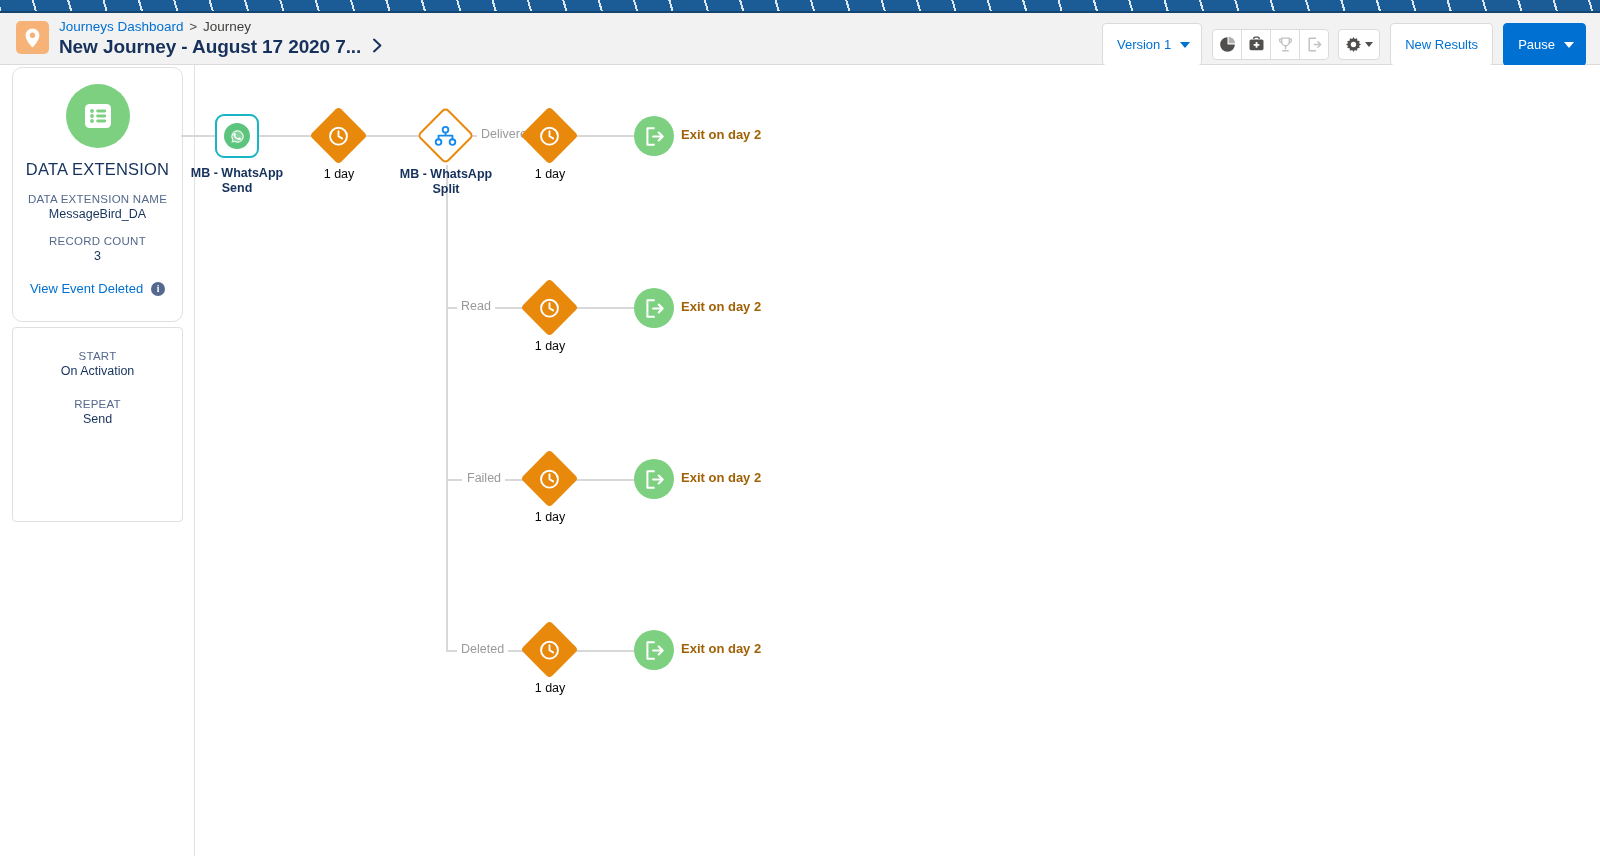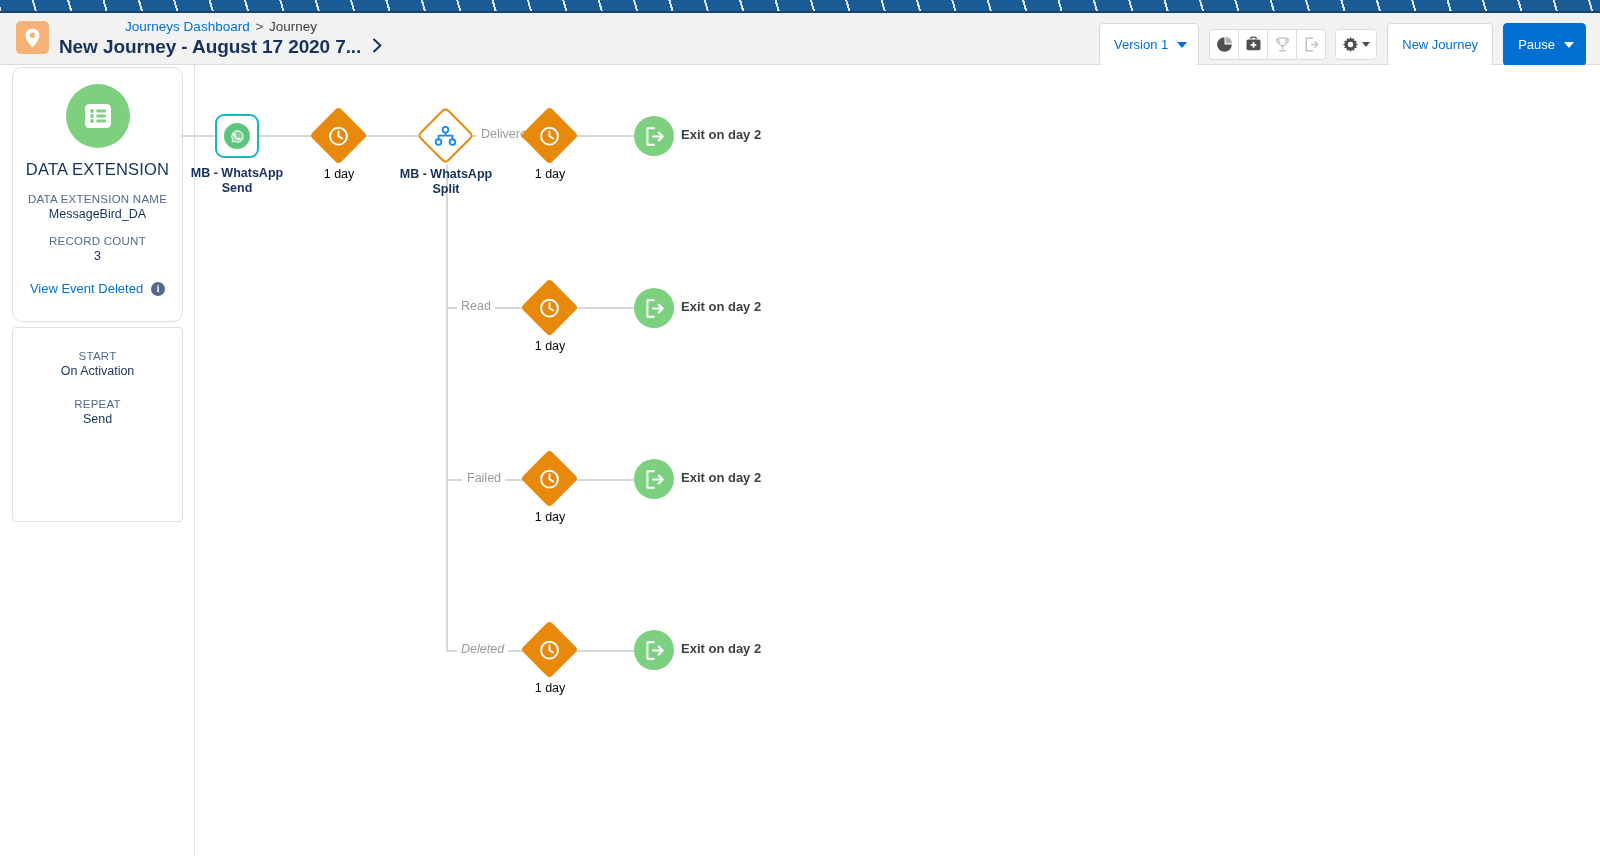--- a/index.html
+++ b/index.html
@@ -30,21 +30,21 @@
 
   
   #header {
     position: absolute; top: 13px; left: 0;
     width: 1600px; height: 52px;
     background: #f3f2f2;
     border-bottom: 1px solid #dddbda;
   }
   #header-left {
     position: absolute; left: 16px; top: 5px;
-    display: flex; align-items: flex-start; gap: 10px; text-align: center;
+    display: flex; align-items: flex-start; gap: 10px;
   }
   .pin-tile {
     width: 33px; height: 33px; border-radius: 5px;
     background: #f6b277;
     display: flex; align-items: center; justify-content: center;
     flex: 0 0 auto;
     margin-top: 3px;
   }
   .pin-tile svg { display: block; }
   .crumbs {
@@ -186,21 +186,21 @@
   .node-label {
     position: absolute; text-align: center;
     font-size: 12.5px; color: #16325c; line-height: 15px;
     white-space: pre-line; font-weight: bold;
   }
   .wait-label {
     position: absolute; text-align: center;
     font-size: 12.5px; color: #080707; white-space: nowrap;
   }
   .exit-label {
-    position: absolute; font-size: 13px; color: #404040;
+    position: absolute; font-size: 13px; color: #a16207;
     white-space: nowrap; font-weight: bold;
   }
   .branch-label {
     position: absolute; font-size: 12.5px; color: #9a9a9a;
     background: #ffffff; padding: 0 4px; white-space: nowrap;
   }
 </style>
 </head>
 <body>
 
@@ -273,21 +273,21 @@
 
     <div class="icon-btn solo">
       <svg width="15" height="15" viewBox="0 0 18 18" aria-hidden="true">
         <path d="M9 0 L10.6 2.3 13.3 1.6 13.6 4.4 16.4 4.7 15.7 7.4 18 9 15.7 10.6 16.4 13.3 13.6 13.6 13.3 16.4 10.6 15.7 9 18 7.4 15.7 4.7 16.4 4.4 13.6 1.6 13.3 2.3 10.6 0 9 2.3 7.4 1.6 4.7 4.4 4.4 4.7 1.6 7.4 2.3z" fill="#514f4d"></path>
         <circle cx="9" cy="9" r="3.2" fill="#ffffff"></circle>
       </svg>
       <span class="caret-blue" style="border-top-color:#514f4d;border-left-width:4px;border-right-width:4px;border-top-width:5px;"></span>
     </div>
 
     <div class="btn">
-      <span>New Journey</span>
+      <span>New Results</span>
     </div>
 
     <div class="btn btn-primary has-caret">
       <span>Pause</span>
       <span class="caret-white"></span>
     </div>
 
   </div>
 </div>
 
@@ -394,21 +394,21 @@
         </svg>
       </span>
     </div>
     <div class="node-label" style="left:-34px; top:52px; width:110px;">MB - WhatsApp
 Split</div>
   </div>
 
   <div class="branch-label" style="left:282px; top:62px;">Delivered</div>
   <div class="branch-label" style="left:262px; top:234px;">Read</div>
   <div class="branch-label" style="left:268px; top:406px;">Failed</div>
-  <div class="branch-label" style="left:262px; top:577px;font-style:italic;">Deleted</div>
+  <div class="branch-label" style="left:262px; top:577px;">Deleted</div>
 
   <div class="node" style="left:334px; top:50px;">
     <div class="diamond filled">
       <span class="ico">
         <svg width="22" height="22" viewBox="0 0 24 24" aria-hidden="true">
           <circle cx="12" cy="12" r="9.2" fill="none" stroke="#ffffff" stroke-width="2.1"></circle>
           <path d="M12 6.6V12l3.9 2.4" stroke="#ffffff" stroke-width="2.1" fill="none" stroke-linecap="round" stroke-linejoin="round"></path>
         </svg>
       </span>
     </div>

